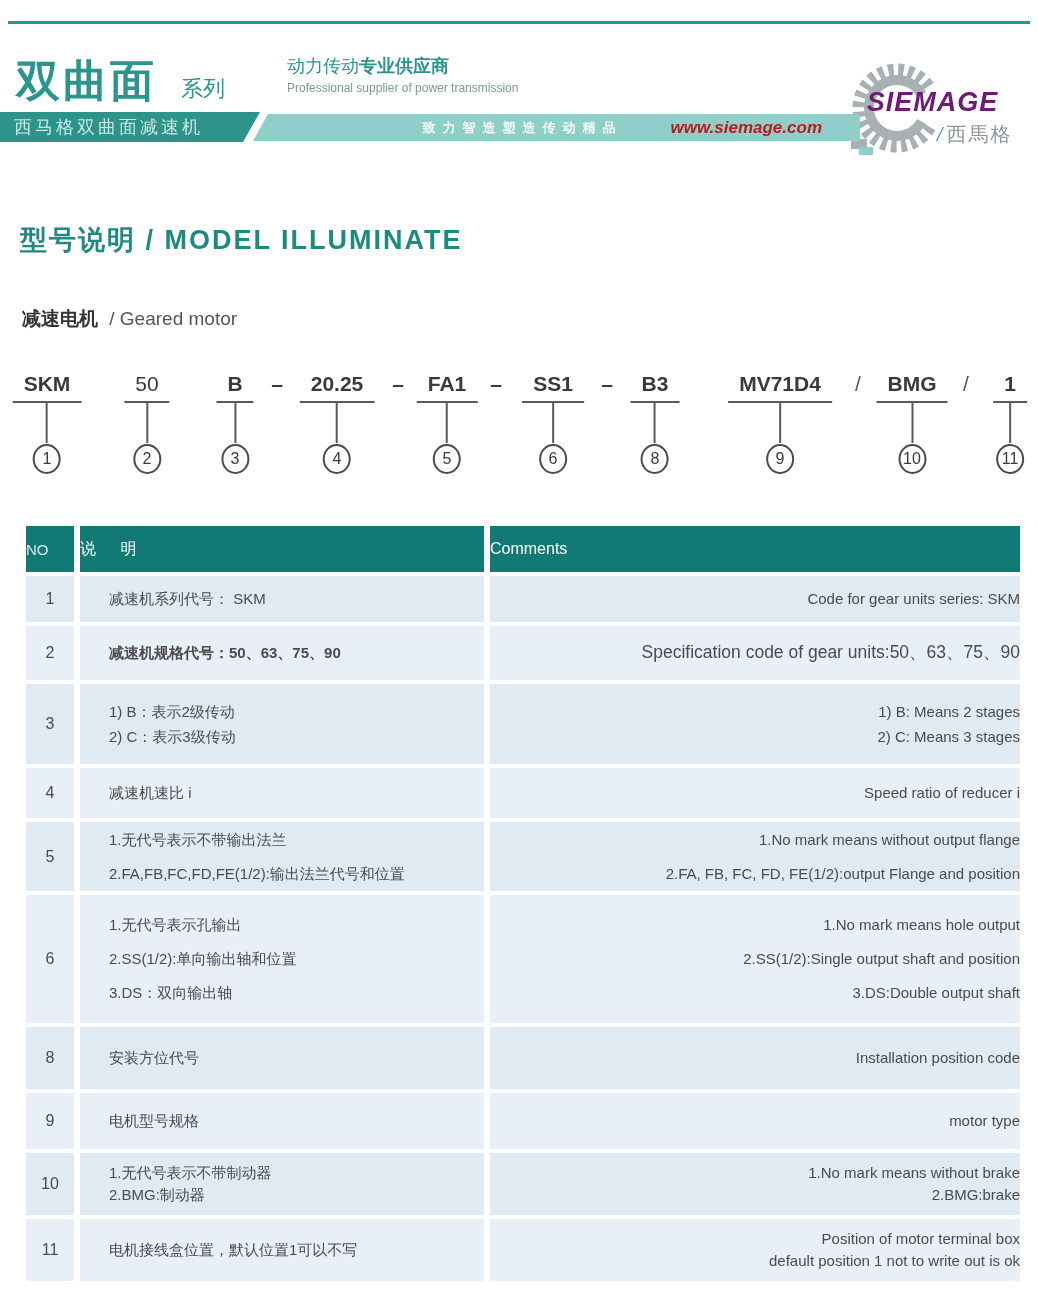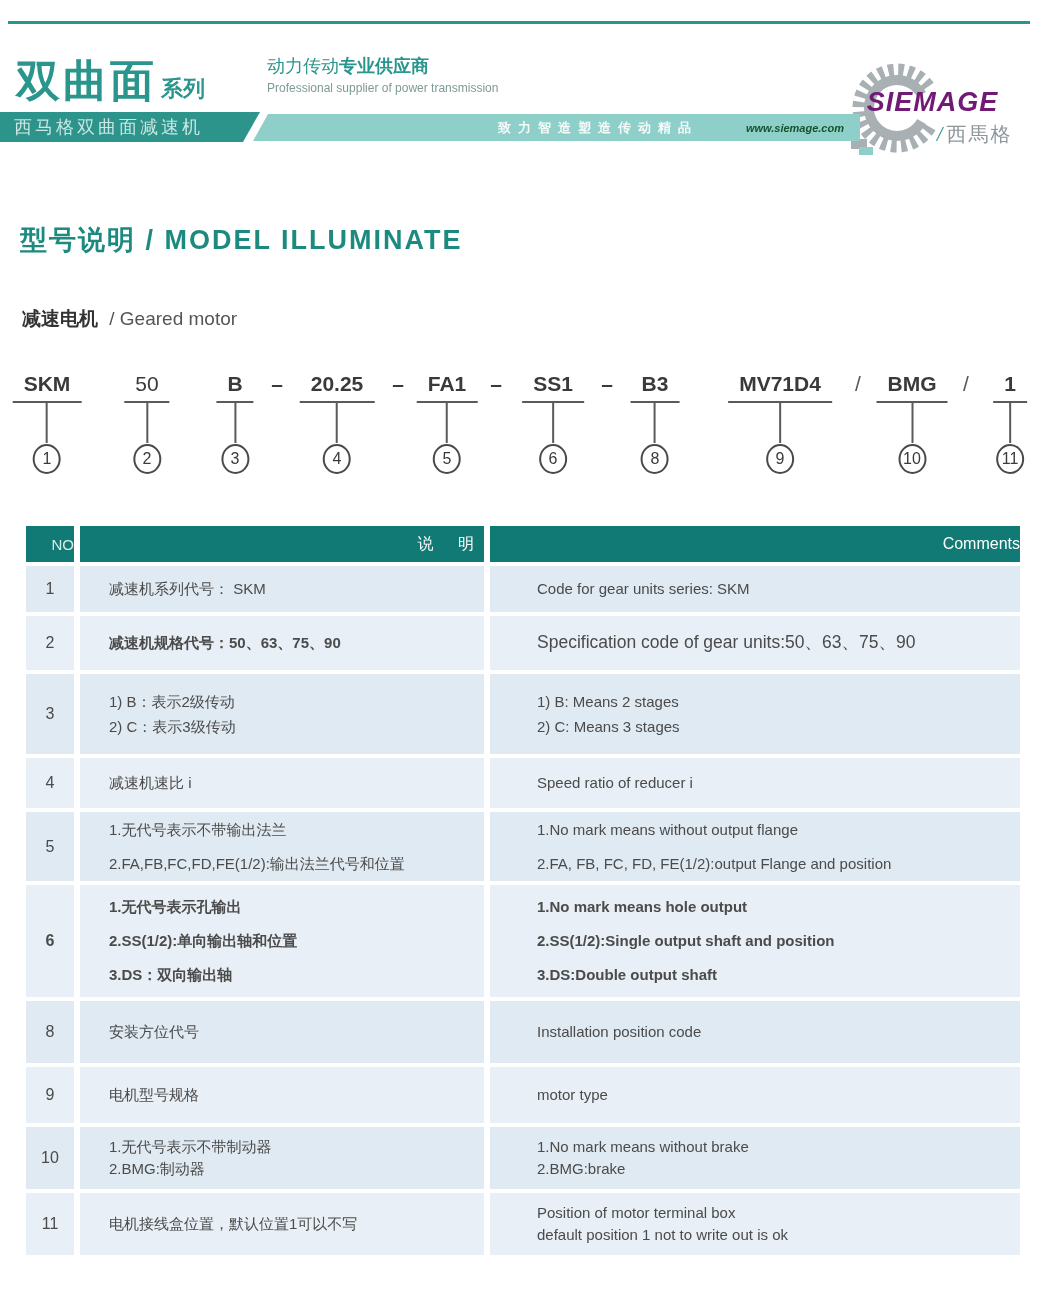--- a/index.html
+++ b/index.html
@@ -10,21 +10,21 @@
   }
   .page { width:1038px; height:1294px; position:relative; }
 
   
   .top-rule { margin:21px 8px 0 8px; height:3px; background:#2a958c; }
 
   
   .header { display:flex; align-items:flex-start; margin:20px 0 0 16px; height:60px; }
   .series { white-space:nowrap; margin-top:8px; }
   .series-big { font-size:44px; font-weight:bold; color:#2a958c; letter-spacing:3px;margin-top:30px; }
-  .series-small { font-size:22px; font-weight:bold; color:#2a958c; margin-left:4px; }
+  .series-small { font-size:22px; font-weight:normal; color:#2a958c; margin-left:24px; }
   .tagline { margin-left:62px; margin-top:10px; }
   .tagline-cn { font-size:18px; color:#2a958c; }
   .tagline-cn b { font-weight:bold; }
   .tagline-en { font-size:12px; color:#7d9a96; margin-top:3px; }
 
   
   .logo { position:absolute; top:40px; right:18px; width:175px; height:100px; }
   .logo svg { position:absolute; top:0; left:0; }
   .logo-brand {
     position:absolute; top:26px; left:0; width:175px; text-align:center;
@@ -43,21 +43,21 @@
     clip-path:polygon(0 0, 100% 0, calc(100% - 17px) 100%, 0 100%);
     color:#c9e6e2; font-family:Liberation Serif, serif;
     font-size:18px; letter-spacing:3px; line-height:30px; padding-left:14px;
   }
   .banner-right {
     position:absolute; left:253px; top:2px; bottom:1px; width:607px; background:#8ed0c9;
     clip-path:polygon(15px 0, 100% 0, 100% 100%, 0 100%);
     display:flex; align-items:center; justify-content:flex-end;
   }
   .banner-slogan { color:rgba(255,255,255,.9); font-weight:bold; font-size:13px; letter-spacing:7px; margin-right:48px; }
-  .banner-url { color:#14532d; font-weight:bold; font-style:italic; font-size:11px; margin-right:16px; }
+  .banner-url { color:#b91c1c; font-weight:bold; font-style:italic; font-size:17px; margin-right:38px; }
 
   
   .page-title { margin:80px 0 0 20px; font-size:27px; font-weight:bold; color:#1d8a80; letter-spacing:2px; }
   .subtitle { margin:48px 0 0 22px; font-size:19px; }
   .subtitle-cn { font-weight:bold; color:#333; }
   .subtitle-en { color:#555; margin-left:6px; }
 
   
   .model-code { position:relative; margin-top:40px; height:110px; width:1038px; }
   .mc-item { position:absolute; top:0; transform:translateX(-50%); display:flex; flex-direction:column; align-items:center;text-align:center; }
@@ -77,42 +77,42 @@
 
   
   table.spec {
     margin:40px 0 0 20px; width:1000px;
     border-collapse:separate; border-spacing:6px 4px; table-layout:fixed;
   }
   .spec col.c-no { width:48px; }
   .spec col.c-desc { width:404px; }
   .spec col.c-com { width:530px; }
   .spec th {
-    background:#117a74; color:#fff; font-weight:normal; height:36px; font-size:16px; text-align:right;
+    background:#117a74; color:#fff; font-weight:normal; height:46px; font-size:16px; text-align:left;
   }
   .spec th.h-no { color:#d8ecea; font-size:15px; }
   .spec th.h-desc { letter-spacing:10px; }
   .spec td { vertical-align:middle; font-size:15px; color:#4b4b4b; }
   .spec tbody tr:nth-child(odd) td { background:#e0eaf2; }
   .spec tbody tr:nth-child(even) td { background:#e8eff6; }
   .spec td.no { text-align:center; font-size:16px; }
   .spec td.desc { padding-left:18px; }
-  .spec td.comments { padding-left:36px; }
+  .spec td.comments { padding-left:36px;text-align:right; }
   .spec td .line { line-height:1.7;margin-left:11px; }
   tr.loose td .line { line-height:2.25; }
   tr.tight td .line { line-height:1.5; }
   tr.em td.desc { font-weight:bold; }
   tr.em td.comments { font-size:17.5px; }
   
   .spec tbody tr:nth-child(1) td { height:46px; }
   .spec tbody tr:nth-child(2) td { height:54px; }
   .spec tbody tr:nth-child(3) td { height:80px; }
   .spec tbody tr:nth-child(4) td { height:50px; }
   .spec tbody tr:nth-child(5) td { height:69px; }
-  .spec tbody tr:nth-child(6) td { height:112px;font-weight:bold; }
+  .spec tbody tr:nth-child(6) td { height:128px; }
   .spec tbody tr:nth-child(7) td { height:62px; }
   .spec tbody tr:nth-child(8) td { height:56px; }
   .spec tbody tr:nth-child(9) td { height:62px; }
   .spec tbody tr:nth-child(10) td { height:62px; }
 </style>
 </head>
 <body>
 
 <div class="page">
 

